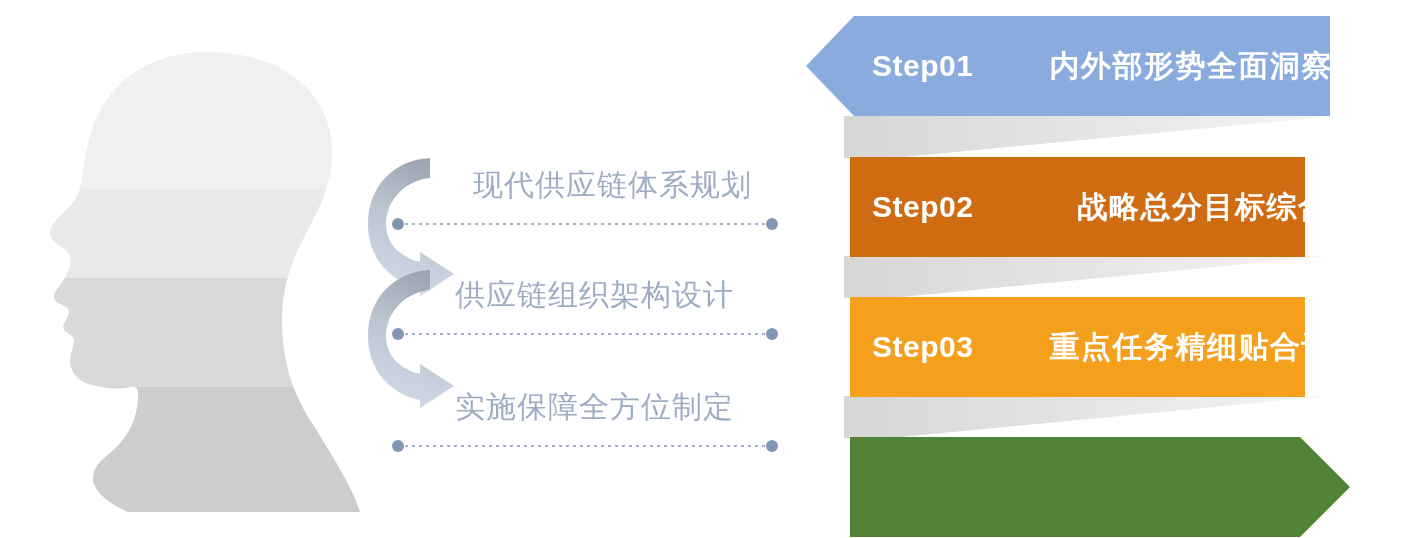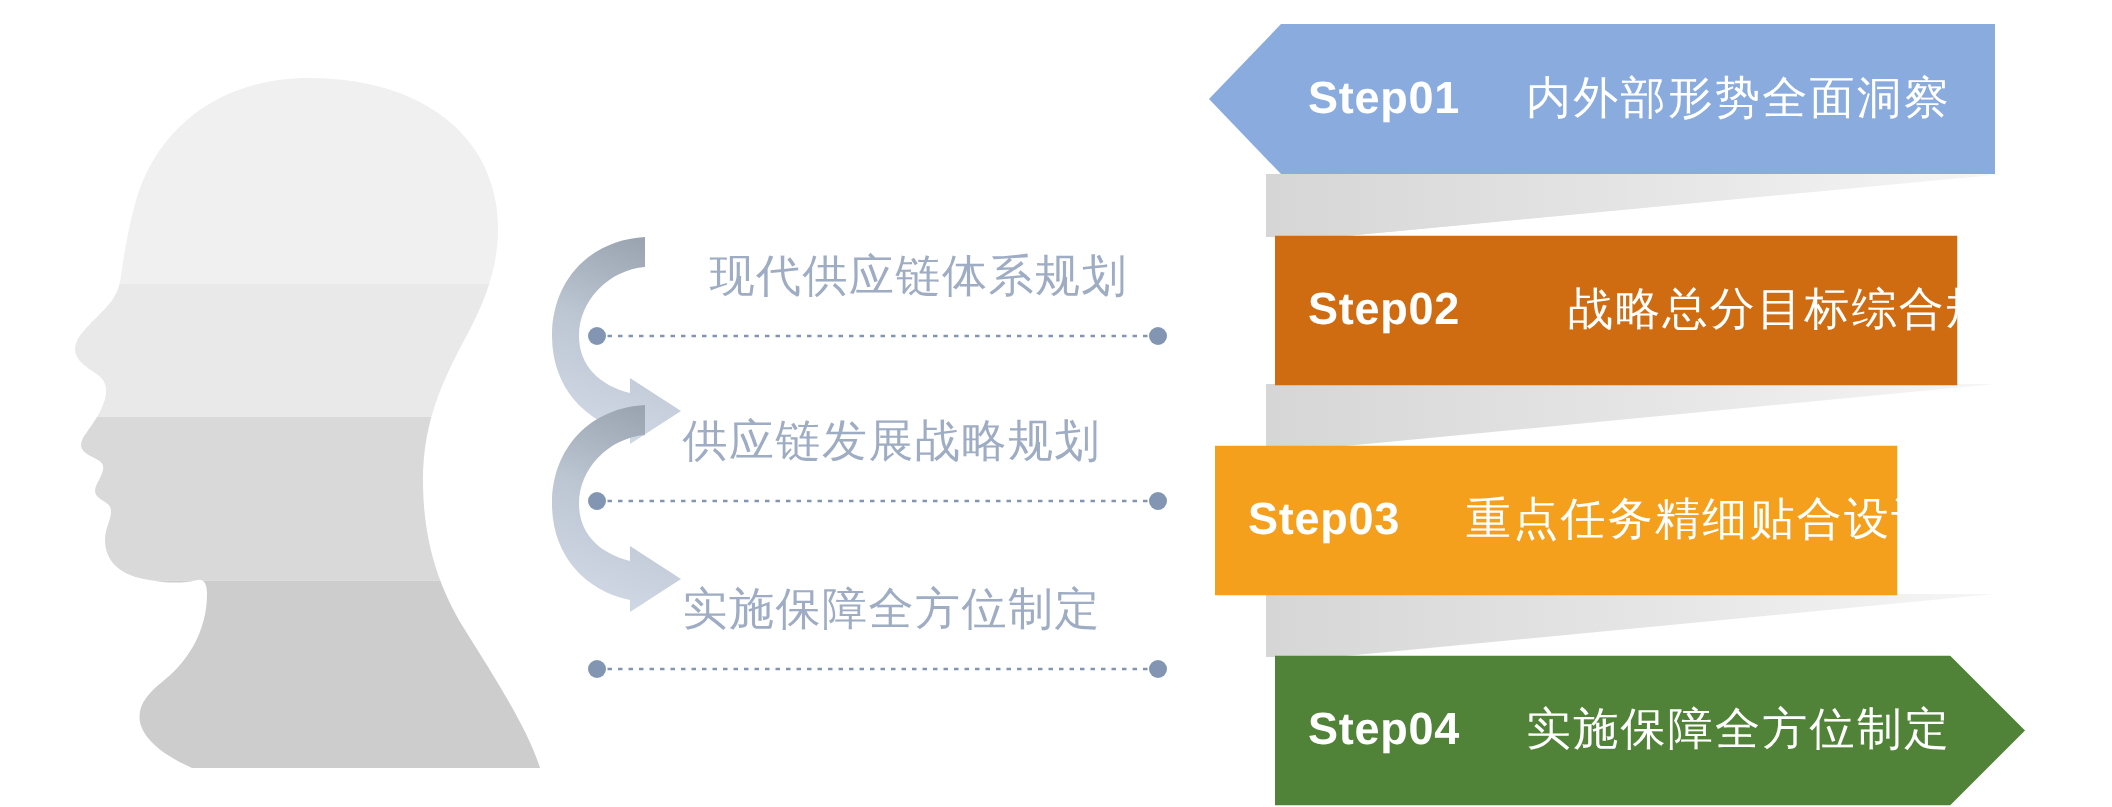--- a/index.html
+++ b/index.html
@@ -77,26 +77,26 @@
   .step-key {
     color: #ffffff;
     font-weight: bold;
     font-size: 30px;
     line-height: 1;
     letter-spacing: 0.5px;
     white-space: nowrap;
   }
   .step-title {
     color: #ffffff;
-    font-weight: normal;
+    font-weight: bold;
     font-size: 30px;
     line-height: 1;
     letter-spacing: 1.5px;
     white-space: nowrap;
-    margin-left: 44px;
+    margin-left: 76px;
   }
   .shadow-band {
     position: absolute;
   }
 </style>
 </head>
 <body>
 
 <div id="stage">
 
@@ -174,21 +174,21 @@
   <div class="label-row" style="top:162px;margin-left:18px;">
     <span class="label-text">现代供应链体系规划</span>
   </div>
   <svg class="connector" style="top:217px;" viewBox="0 0 386 14" width="386" height="14">
     <line x1="6" y1="7" x2="380" y2="7" stroke="#8296b4" stroke-width="1.6" stroke-dasharray="3 4"></line>
     <circle cx="6" cy="7" r="6" fill="#8296b4"></circle>
     <circle cx="380" cy="7" r="6" fill="#8296b4"></circle>
   </svg>
 
   <div class="label-row" style="top:272px;">
-    <span class="label-text">供应链发展战略规划</span>
+    <span class="label-text">供应链组织架构设计</span>
   </div>
   <svg class="connector" style="top:327px;" viewBox="0 0 386 14" width="386" height="14">
     <line x1="6" y1="7" x2="380" y2="7" stroke="#8296b4" stroke-width="1.6" stroke-dasharray="3 4"></line>
     <circle cx="6" cy="7" r="6" fill="#8296b4"></circle>
     <circle cx="380" cy="7" r="6" fill="#8296b4"></circle>
   </svg>
 
   <div class="label-row" style="top:384px;">
     <span class="label-text">实施保障全方位制定</span>
   </div>
@@ -245,33 +245,29 @@
   <div class="step-band" style="left:850px;top:157px;width:455px;">
     <svg width="455" height="100" viewBox="0 0 455 100">
       <rect x="0" y="0" width="455" height="100" fill="#cf6c12"></rect>
     </svg>
     <div class="step-inner" style="left:22px;gap:28px;">
       <span class="step-key">Step02</span>
       <span class="step-title">战略总分目标综合规划</span>
     </div>
   </div>
 
-  <div class="step-band" style="left:810px;top:297px;width:421px;">
+  <div class="step-band" style="left:850px;top:297px;width:421px;">
     <svg width="455" height="100" viewBox="0 0 455 100">
       <rect x="0" y="0" width="455" height="100" fill="#f5a01d"></rect>
     </svg>
     <div class="step-inner" style="left:22px;">
       <span class="step-key">Step03</span>
       <span class="step-title">重点任务精细贴合设计</span>
     </div>
   </div>
 
   <div class="step-band" style="left:850px;top:437px;width:500px;">
     <svg width="500" height="100" viewBox="0 0 500 100">
       <polygon points="0,0 450,0 500,50 450,100 0,100" fill="#508337"></polygon>
     </svg>
-    <div class="step-inner" style="left:22px;">
-      <span class="step-key">Step04</span>
-      <span class="step-title">实施保障全方位制定</span>
-    </div>
   </div>
 
 </div>
 
 </body></html>

